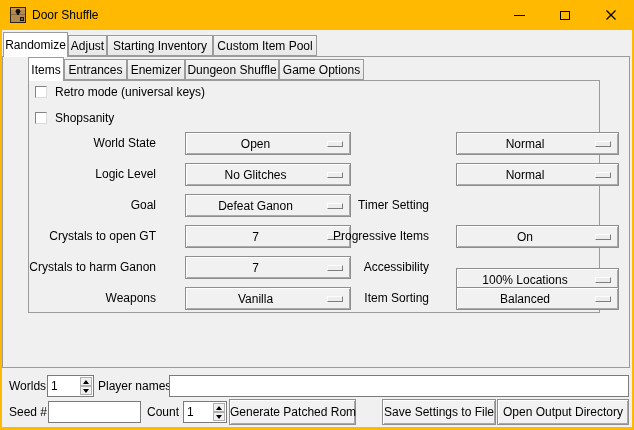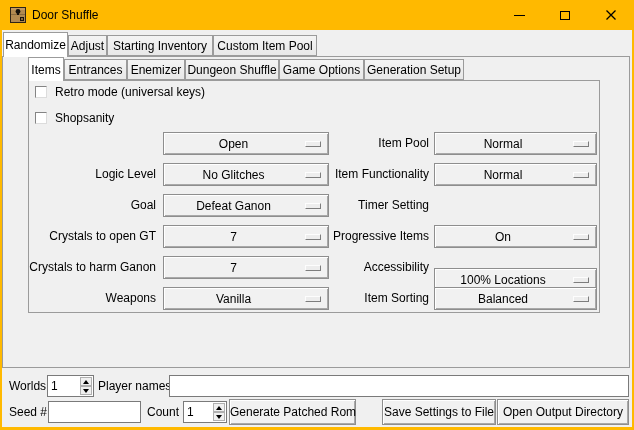--- a/index.html
+++ b/index.html
@@ -33,21 +33,21 @@
   .cbbox { position:absolute; width:12px; height:12px; background:#fff; border:1px solid; border-color:#848484 #dcdcdc #dcdcdc #848484; z-index:5; cursor:default; }
   .cblabel { position:absolute; font-size:12px; height:14px; line-height:14px; color:#000; z-index:5; white-space:nowrap; }
 
   
   .lbl { position:absolute; font-size:12px; height:23px; line-height:23px; color:#000; z-index:5; white-space:nowrap; }
   .lbl-l { left:8px;  width:148px; text-align:right; }
   .lbl-r { left:296px; width:133px; text-align:right; }
   .mbtn { position:absolute; height:23px; background:#f1f1f1; border:1px solid #8e8e8e;
           box-shadow: inset 1px 1px 0 #ffffff, inset -1px -1px 0 #a9a9a9;
           display:flex; align-items:center; justify-content:center; padding-right:25px;
-          font-size:12px; color:#000; z-index:5; white-space:nowrap; cursor:default; }
+          font-size:12px; color:#000; z-index:5; white-space:nowrap; cursor:default;margin-left:22px; }
   .col-l { left:163px; width:166px; }
   .col-r { left:434px; width:163px; }
   .mb-ind { position:absolute; right:7px; top:8px; width:16px; height:6px; background:#ededed;
             border:1px solid; border-color:#fdfdfd #7d7d7d #7d7d7d #fdfdfd; }
 
   
   .entry { position:absolute; background:#fff; border:1px solid #7a7a7a; font:12px "Liberation Sans",sans-serif; padding:0 3px; z-index:5; }
   .spin { position:absolute; background:#fff; border:1px solid #7a7a7a; z-index:5; }
   .spin input { position:absolute; left:0; top:0; width:calc(100% - 15px); height:100%; border:none; outline:none;
                 font:12px "Liberation Sans",sans-serif; padding:0 3px; background:transparent; }
@@ -97,27 +97,27 @@
   <div class="tab outer" style="left:68px;width:39px">Adjust</div>
   <div class="tab outer" style="left:107px;width:106px">Starting Inventory</div>
   <div class="tab outer" style="left:213px;width:104px">Custom Item Pool</div>
 
   <div class="pane inner-pane"></div>
   <div class="tab inner active" style="left:28px;width:36px">Items</div>
   <div class="tab inner" style="left:64px;width:63px">Entrances</div>
   <div class="tab inner" style="left:127px;width:58px">Enemizer</div>
   <div class="tab inner" style="left:185px;width:94px">Dungeon Shuffle</div>
   <div class="tab inner" style="left:279px;width:85px">Game Options</div>
-  <div class="tab inner" style="left:364px;width:100px">Generation Setup</div>
 
   <span class="cbbox" style="left:35px;top:86px"></span>
   <span class="cblabel" style="left:55px;top:85px">Retro mode (universal keys)</span>
   <span class="cbbox" style="left:35px;top:112px"></span>
   <span class="cblabel" style="left:55px;top:111px">Shopsanity</span>
 
+  <div class="lbl lbl-l" style="top:132px">World State</div>
   <div class="mbtn col-l" style="top:132px">
     <span>Open</span>
     <span class="mb-ind"></span>
   </div>
   <div class="lbl lbl-l" style="top:163px">Logic Level</div>
   <div class="mbtn col-l" style="top:163px">
     <span>No Glitches</span>
     <span class="mb-ind"></span>
   </div>
   <div class="lbl lbl-l" style="top:194px">Goal</div>
@@ -134,26 +134,24 @@
   <div class="mbtn col-l" style="top:256px">
     <span>7</span>
     <span class="mb-ind"></span>
   </div>
   <div class="lbl lbl-l" style="top:287px">Weapons</div>
   <div class="mbtn col-l" style="top:287px">
     <span>Vanilla</span>
     <span class="mb-ind"></span>
   </div>
 
-  <div class="lbl lbl-r" style="top:132px">Item Pool</div>
   <div class="mbtn col-r" style="top:132px">
     <span>Normal</span>
     <span class="mb-ind"></span>
   </div>
-  <div class="lbl lbl-r" style="top:163px">Item Functionality</div>
   <div class="mbtn col-r" style="top:163px">
     <span>Normal</span>
     <span class="mb-ind"></span>
   </div>
   <div class="lbl lbl-r" style="top:194px">Timer Setting</div>
   <div class="lbl lbl-r" style="top:225px">Progressive Items</div>
   <div class="mbtn col-r" style="top:225px">
     <span>On</span>
     <span class="mb-ind"></span>
   </div>

